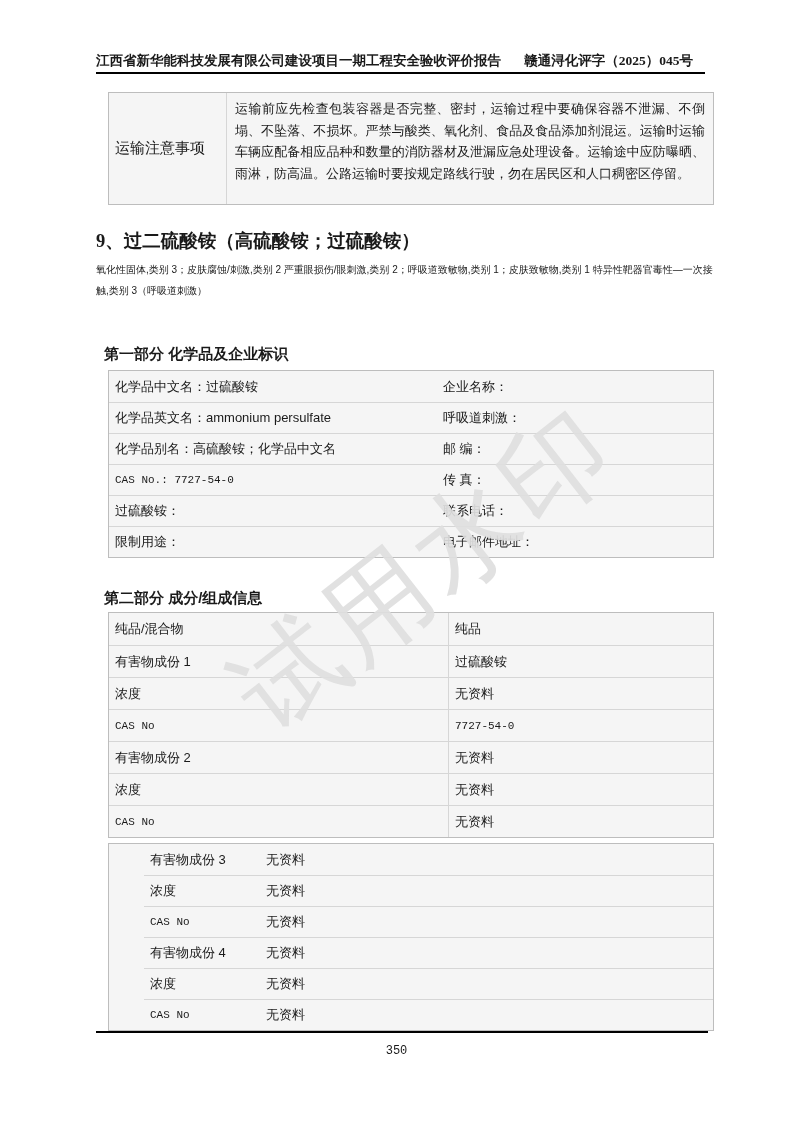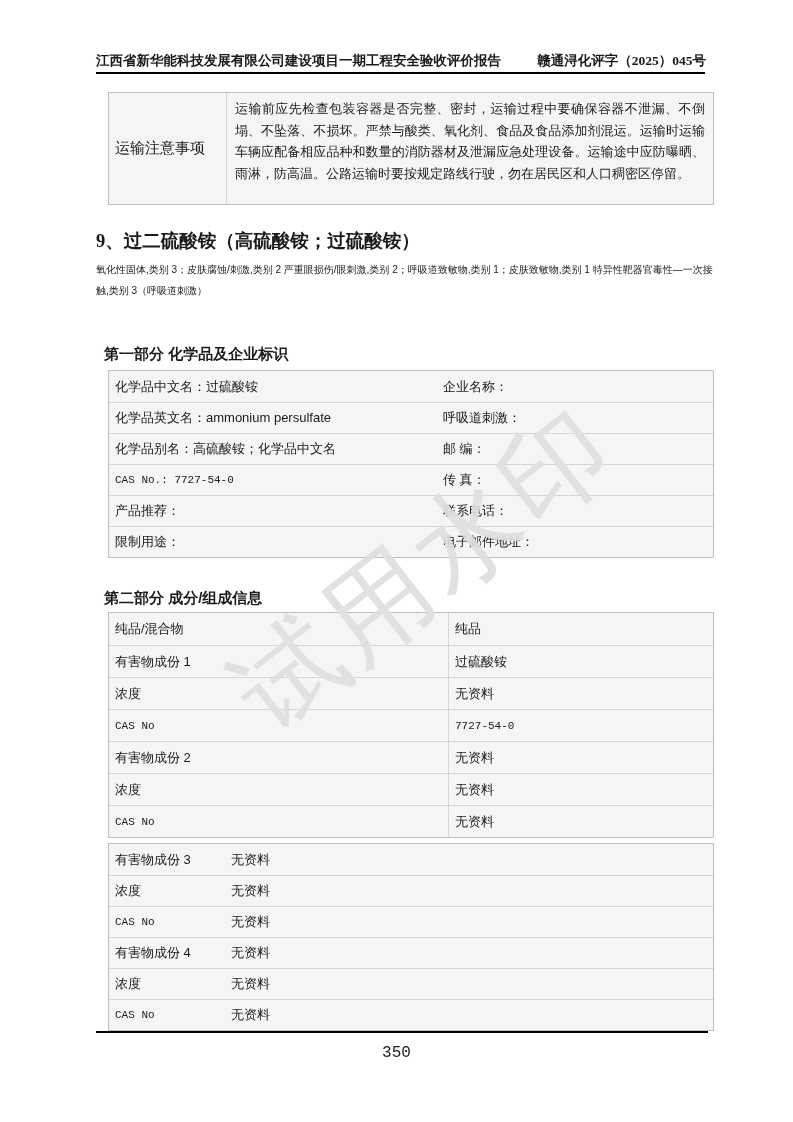--- a/index.html
+++ b/index.html
@@ -13,21 +13,21 @@
     color: #1a1a1a;
     overflow: hidden;
   }
   
   .hdr-left {
     position: absolute; left: 96px; top: 52px;
     font-family: "Liberation Serif", "DejaVu Serif", serif;
     font-weight: bold; font-size: 13.5px; white-space: nowrap;
   }
   .hdr-right {
-    position: absolute; right: 87px; top: 52px;
+    position: absolute; right: 100px; top: 52px;
     font-family: "Liberation Serif", "DejaVu Serif", serif;
     font-weight: bold; font-size: 13.5px; white-space: nowrap;
   }
   .hdr-rule {
     position: absolute; left: 96px; top: 72px;
     width: 609px; height: 2px; background: #000;
   }
   
   .gtable {
     position: absolute; left: 108px; width: 606px;
@@ -72,33 +72,33 @@
   
   .t2a { top: 612px; }
   .t2a .grow { height: 32px; font-size: 13px; }
   .t2a .cell-l {
     width: 340px; align-self: stretch; display: flex; align-items: center;
     padding-left: 6px; border-right: 1px solid #d6d6d6; flex-shrink: 0;
   }
   .t2a .cell-r { padding-left: 6px; white-space: nowrap; }
   
   .t2b { top: 843px; }
-  .t2b .grow { height: 31px; font-size: 13px; }
+  .t2b .grow { height: 31px; font-size: 13px; margin-left: 35px; }
   .t2b .cell-l { width: 122px; padding-left: 6px; flex-shrink: 0; }
   .t2b .cell-r { white-space: nowrap; }
   
   .latin { font-family: "Liberation Mono", "DejaVu Sans Mono", monospace; font-size: 11px; }
   
   .ftr-rule {
     position: absolute; left: 96px; top: 1031px;
     width: 612px; height: 2px; background: #000;
   }
   .page-number {
     position: absolute; left: 0; top: 1044px; width: 100%;
-    text-align: center; font-size: 16px;
+    text-align: center; font-size: 12px;
   }
   
   .watermark {
     position: absolute; left: 185px; top: 498px; width: 480px;
     text-align: center;
     font-family: "Liberation Serif", "DejaVu Serif", serif;
     font-size: 106px; letter-spacing: 6px; white-space: nowrap;
     color: rgba(222,222,222,0.92);
     transform: rotate(-38deg);
     z-index: 10; pointer-events: none;
@@ -134,21 +134,21 @@
     </div>
     <div class="grow">
       <span class="cell-l">化学品别名：高硫酸铵；化学品中文名</span>
       <span class="cell-r">邮 编：</span>
     </div>
     <div class="grow">
       <span class="cell-l latin">CAS No.: 7727-54-0</span>
       <span class="cell-r">传 真：</span>
     </div>
     <div class="grow">
-      <span class="cell-l">产品推荐：</span>
+      <span class="cell-l">过硫酸铵：</span>
       <span class="cell-r">联系电话：</span>
     </div>
     <div class="grow">
       <span class="cell-l">限制用途：</span>
       <span class="cell-r">电子邮件地址：</span>
     </div>
   </div>
 
   <div class="part-heading ph2">第二部分 成分/组成信息</div>
 

